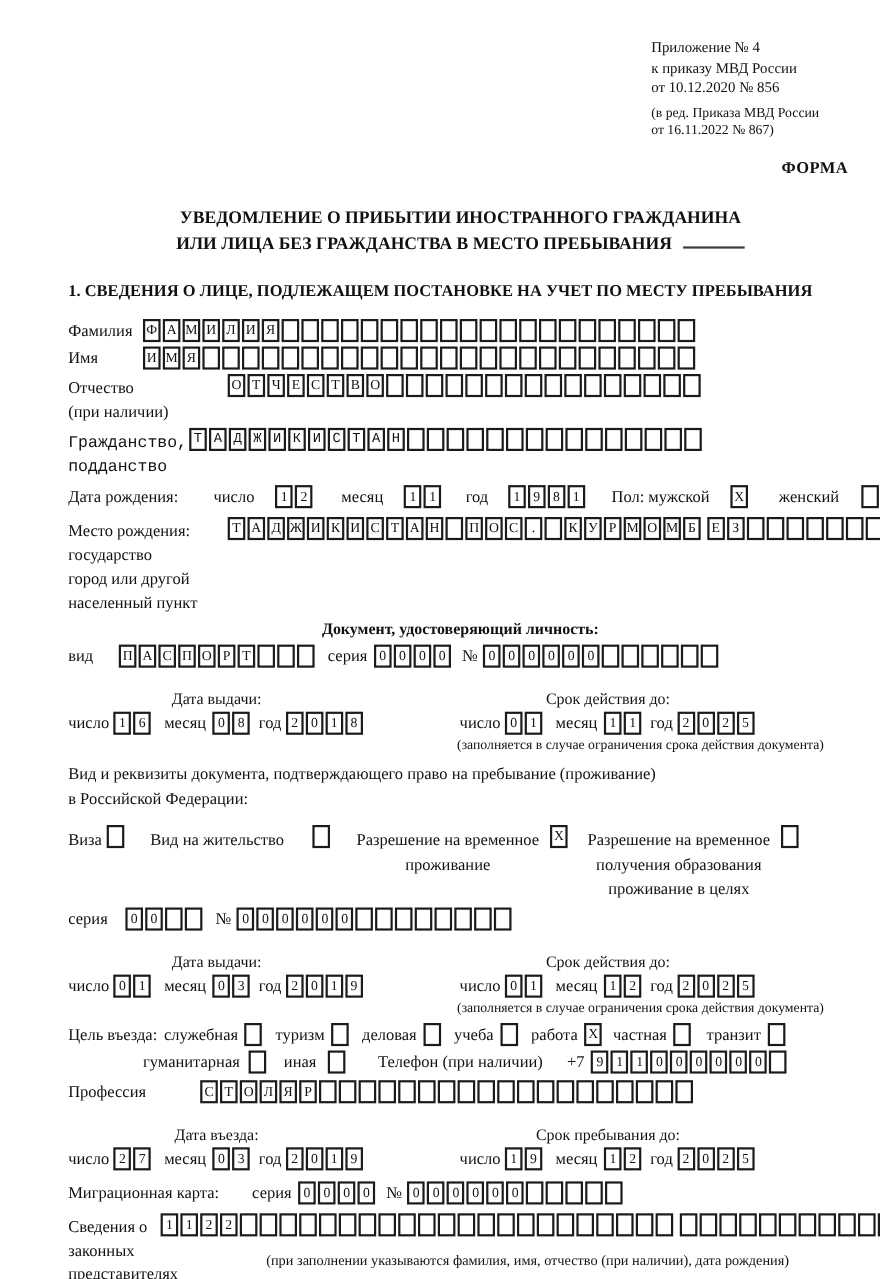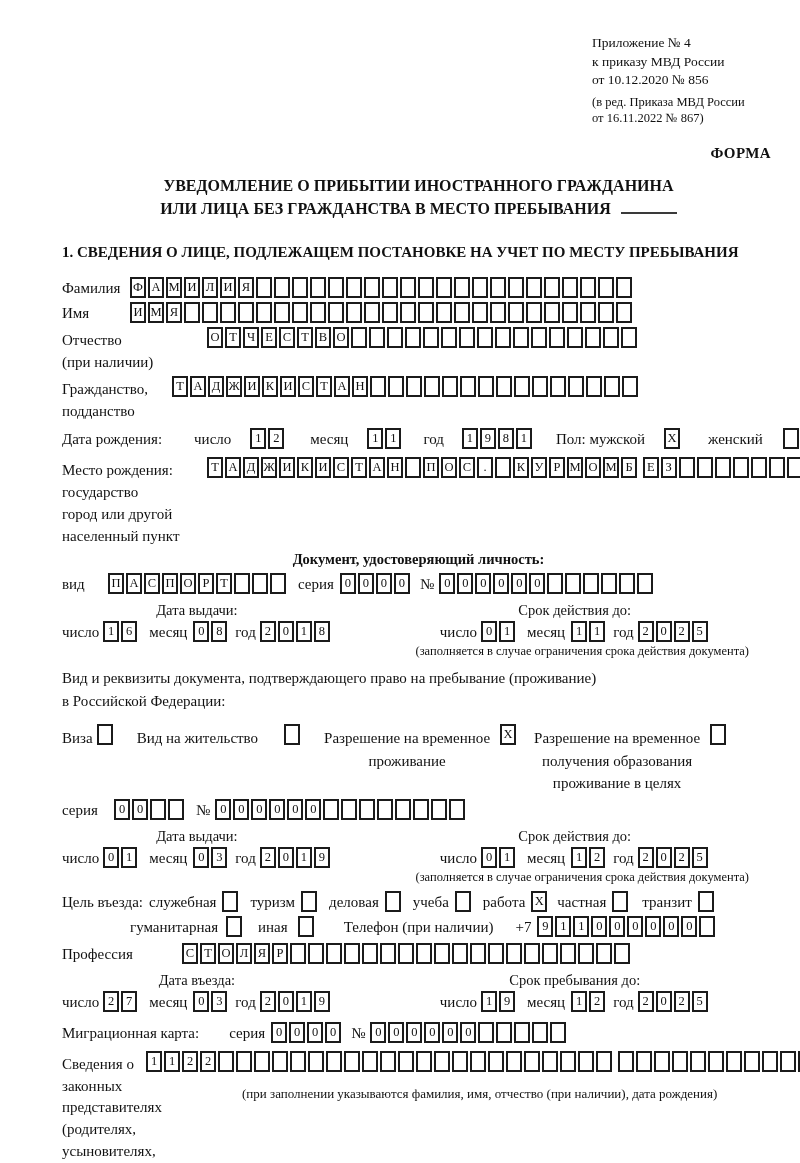--- a/index.html
+++ b/index.html
@@ -6,35 +6,35 @@
   html,body { background:#ffffff; }
   .page {
     position:relative; width:800px; height:1163px; margin:0 auto;
     background:#fff; color:#111;
     font-family:"Liberation Serif","DejaVu Serif",serif;
     font-size:15px; padding:34px 25px 8px 62px; overflow:hidden;
   }
   .appendix { margin-left:530px; font-size:13.5px; line-height:1.38; }
   .revision { margin-left:530px; font-size:12.5px; line-height:1.32; margin-top:4px; }
   .forma { text-align:right; font-weight:bold; font-size:15px; margin:18px 4px 0 0; letter-spacing:.4px; }
-  .title { text-align:center; font-weight:bold; font-size:16px; line-height:1.45; margin-top:12px; }
+  .title { text-align:center; font-weight:bold; font-size:16px; line-height:1.45; margin-top:25px; }
   .blank-line { display:inline-block; width:56px; height:15px; border-bottom:2px solid #3a3a3a; margin-left:10px; }
   .section-h { font-weight:bold; font-size:15px; margin:24px 0 16px 0; }
   .row { display:flex; align-items:flex-start; margin-bottom:4px; white-space:nowrap; }
   .lbl { flex:none; padding-top:3px; }
   .lbl2 { line-height:1.45; }
   .cells { display:inline-flex; flex-wrap:nowrap; vertical-align:middle; }
   .cell {
     flex:none; width:16px; height:21px; border:2px solid #1b1b1b; margin-right:2px;
     text-align:center; font-size:12.5px; line-height:16px; background:#fff;
   }
   .w68 { width:68px; } .w110 { width:110px; } .w145 { width:145px; } .w120 { width:120px; } .w84 { width:84px; }
   .inline-lbl { padding:3px 5px 0 10px; }
   .doc-h { text-align:center; font-weight:bold; font-size:14.5px; margin:4px 0 5px 0; }
-  .date-pair { display:flex; margin-top:8px; white-space:nowrap;gap:22px; }
+  .date-pair { display:flex; margin-top:21px; white-space:nowrap; }
   .date-title { text-align:center; font-size:14.5px; margin-bottom:2px; }
   .date-row { display:flex; align-items:flex-start; }
   .small-note { font-size:12.5px; text-align:right; padding-right:26px; margin:2px 0 6px 0;font-family:Liberation Serif, serif; }
   .para { margin:8px 0 2px 0; line-height:1.5; }
   .opts { display:flex; align-items:flex-start; margin:12px 0 10px 0; }
   .opt { display:flex; align-items:flex-start; }
   .opt-label { text-align:center; line-height:1.5; padding-top:3px; }
   .opt-label span { display:block; }
   .legal-note { font-size:13px; margin:6px 0 0 96px; }
 </style>
@@ -158,21 +158,21 @@
         <span class="cell"></span>
         <span class="cell"></span>
         <span class="cell"></span>
         <span class="cell"></span>
         <span class="cell"></span>
         <span class="cell"></span>
         <span class="cell"></span>
       </div>
   </div>
 
-  <div class="row" style="margin-bottom:6px;">
+  <div class="row" style="margin-bottom:6px;font-family:Liberation Mono, monospace;">
     <div class="lbl w110 lbl2">
       <div>Гражданство,</div>
       <div>подданство</div>
     </div>
     <div class="cells">
         <span class="cell">Т</span>
         <span class="cell">А</span>
         <span class="cell">Д</span>
         <span class="cell">Ж</span>
         <span class="cell">И</span>

